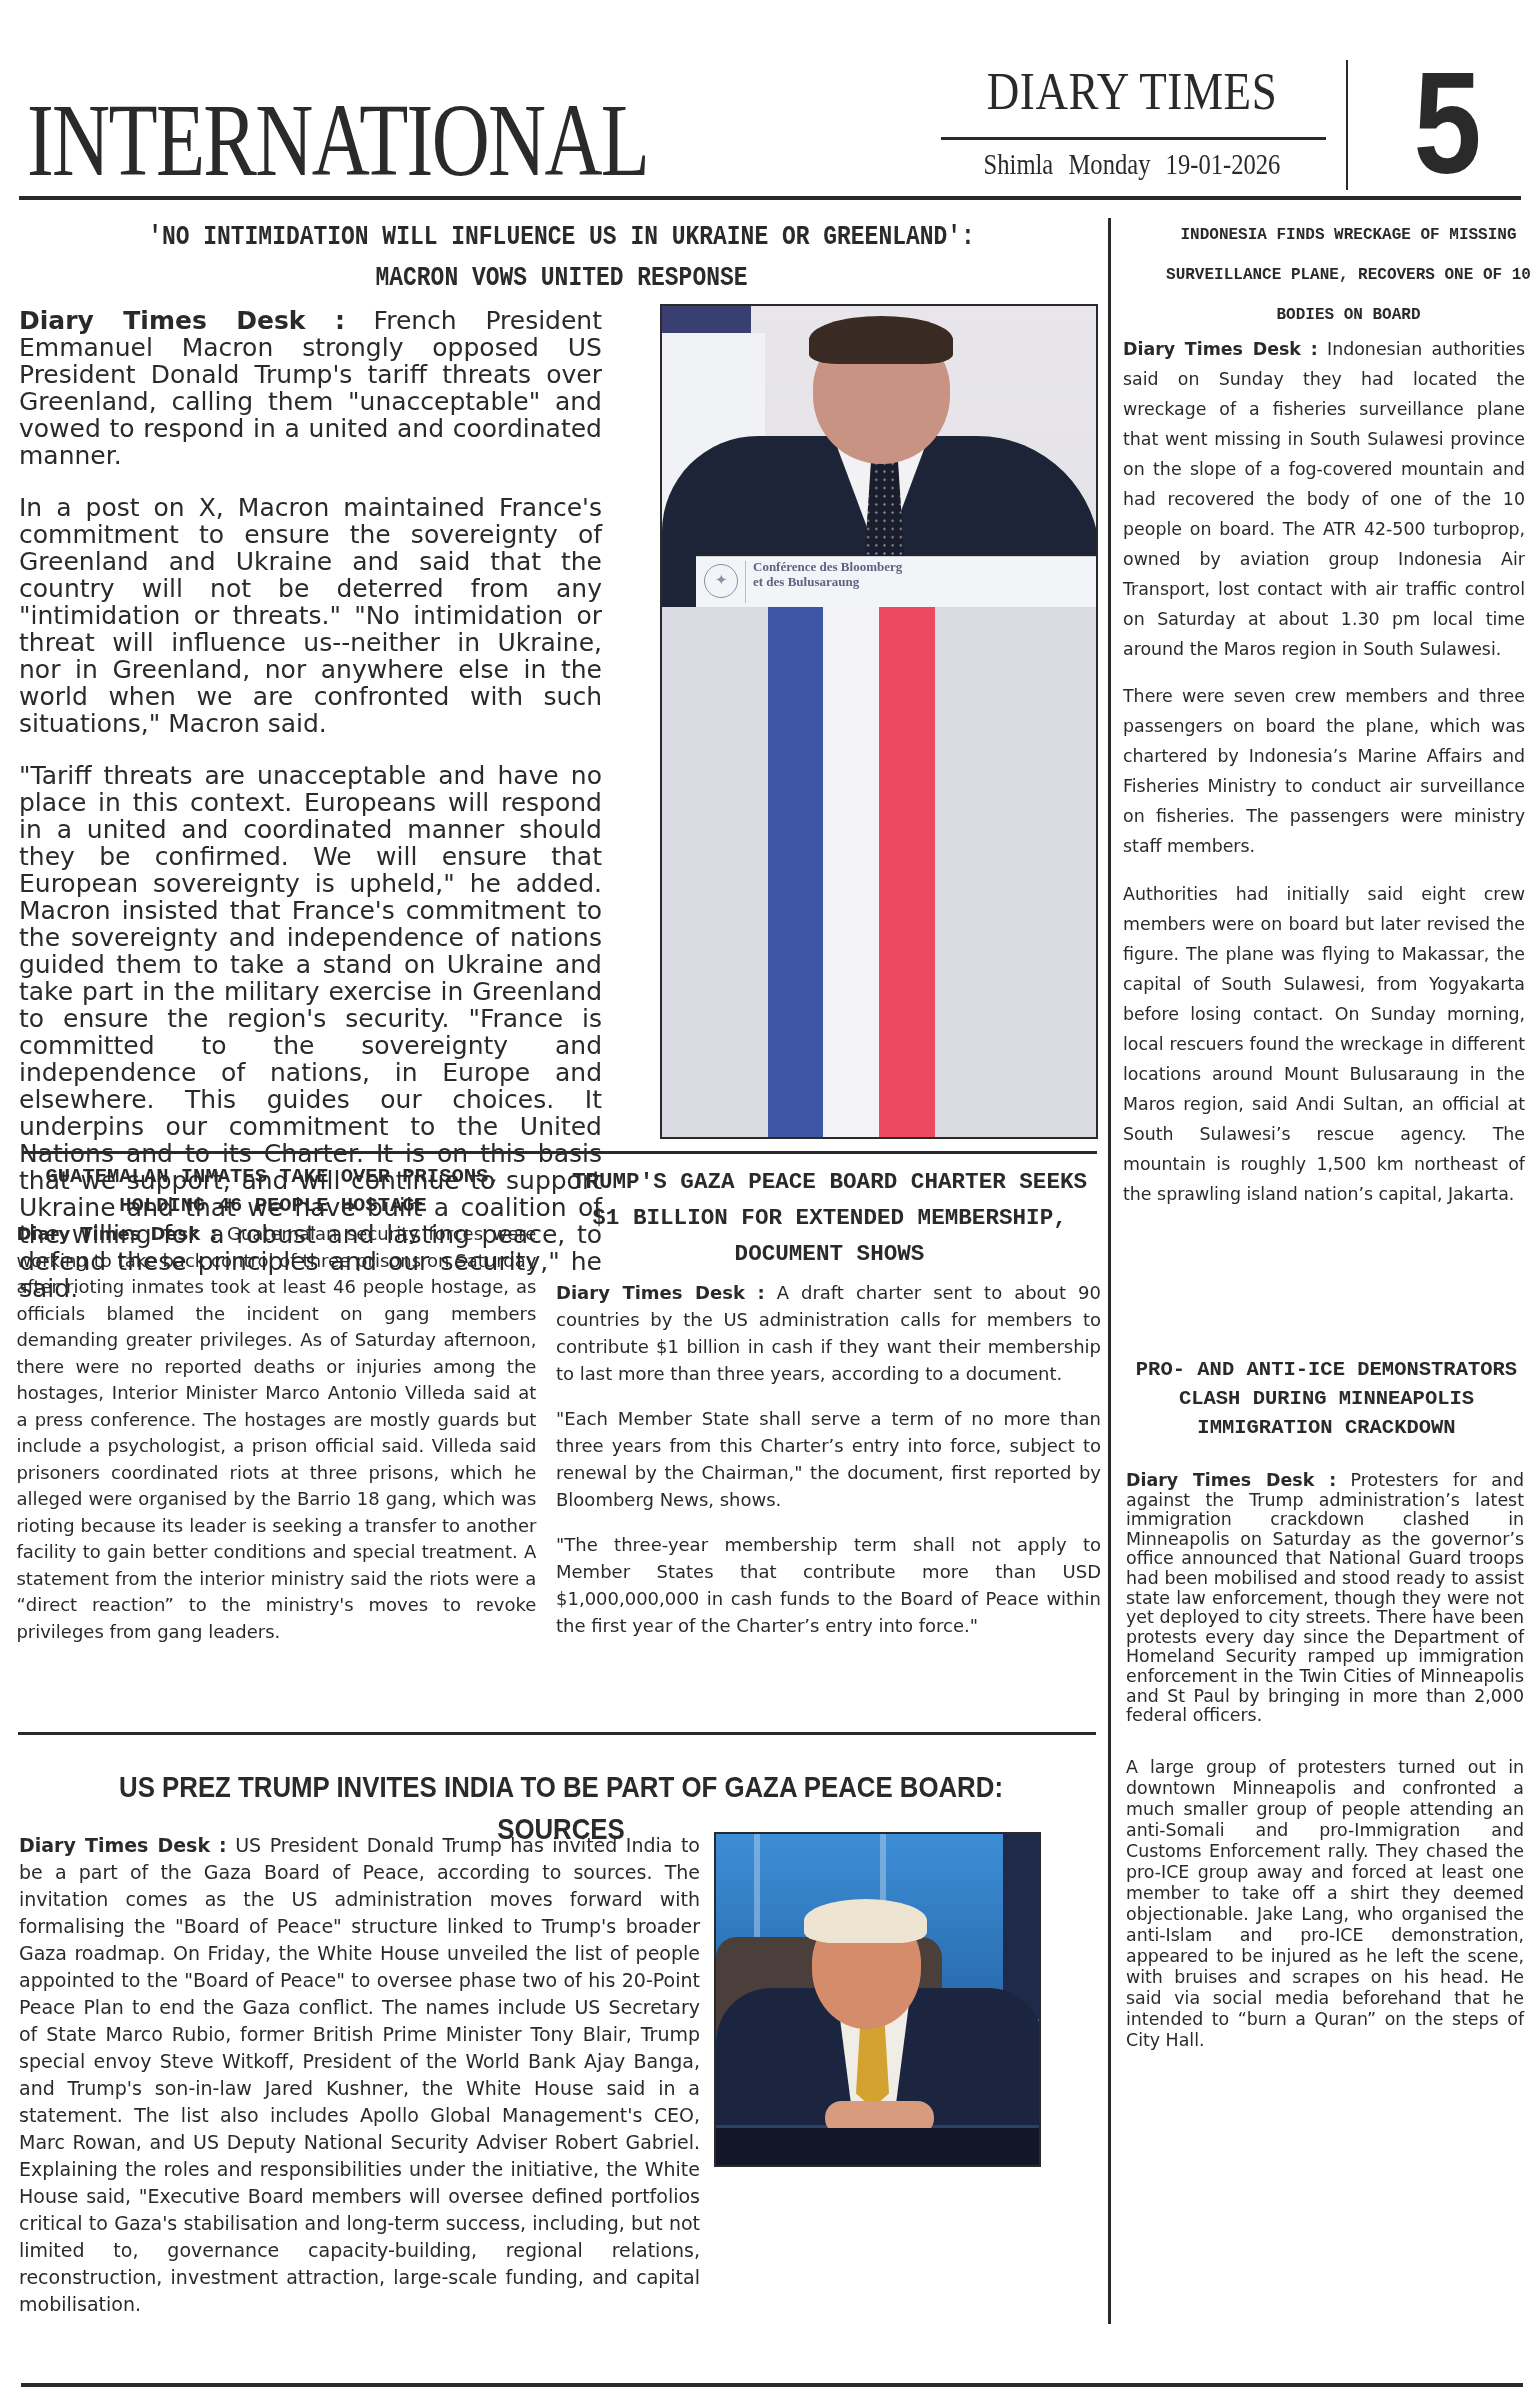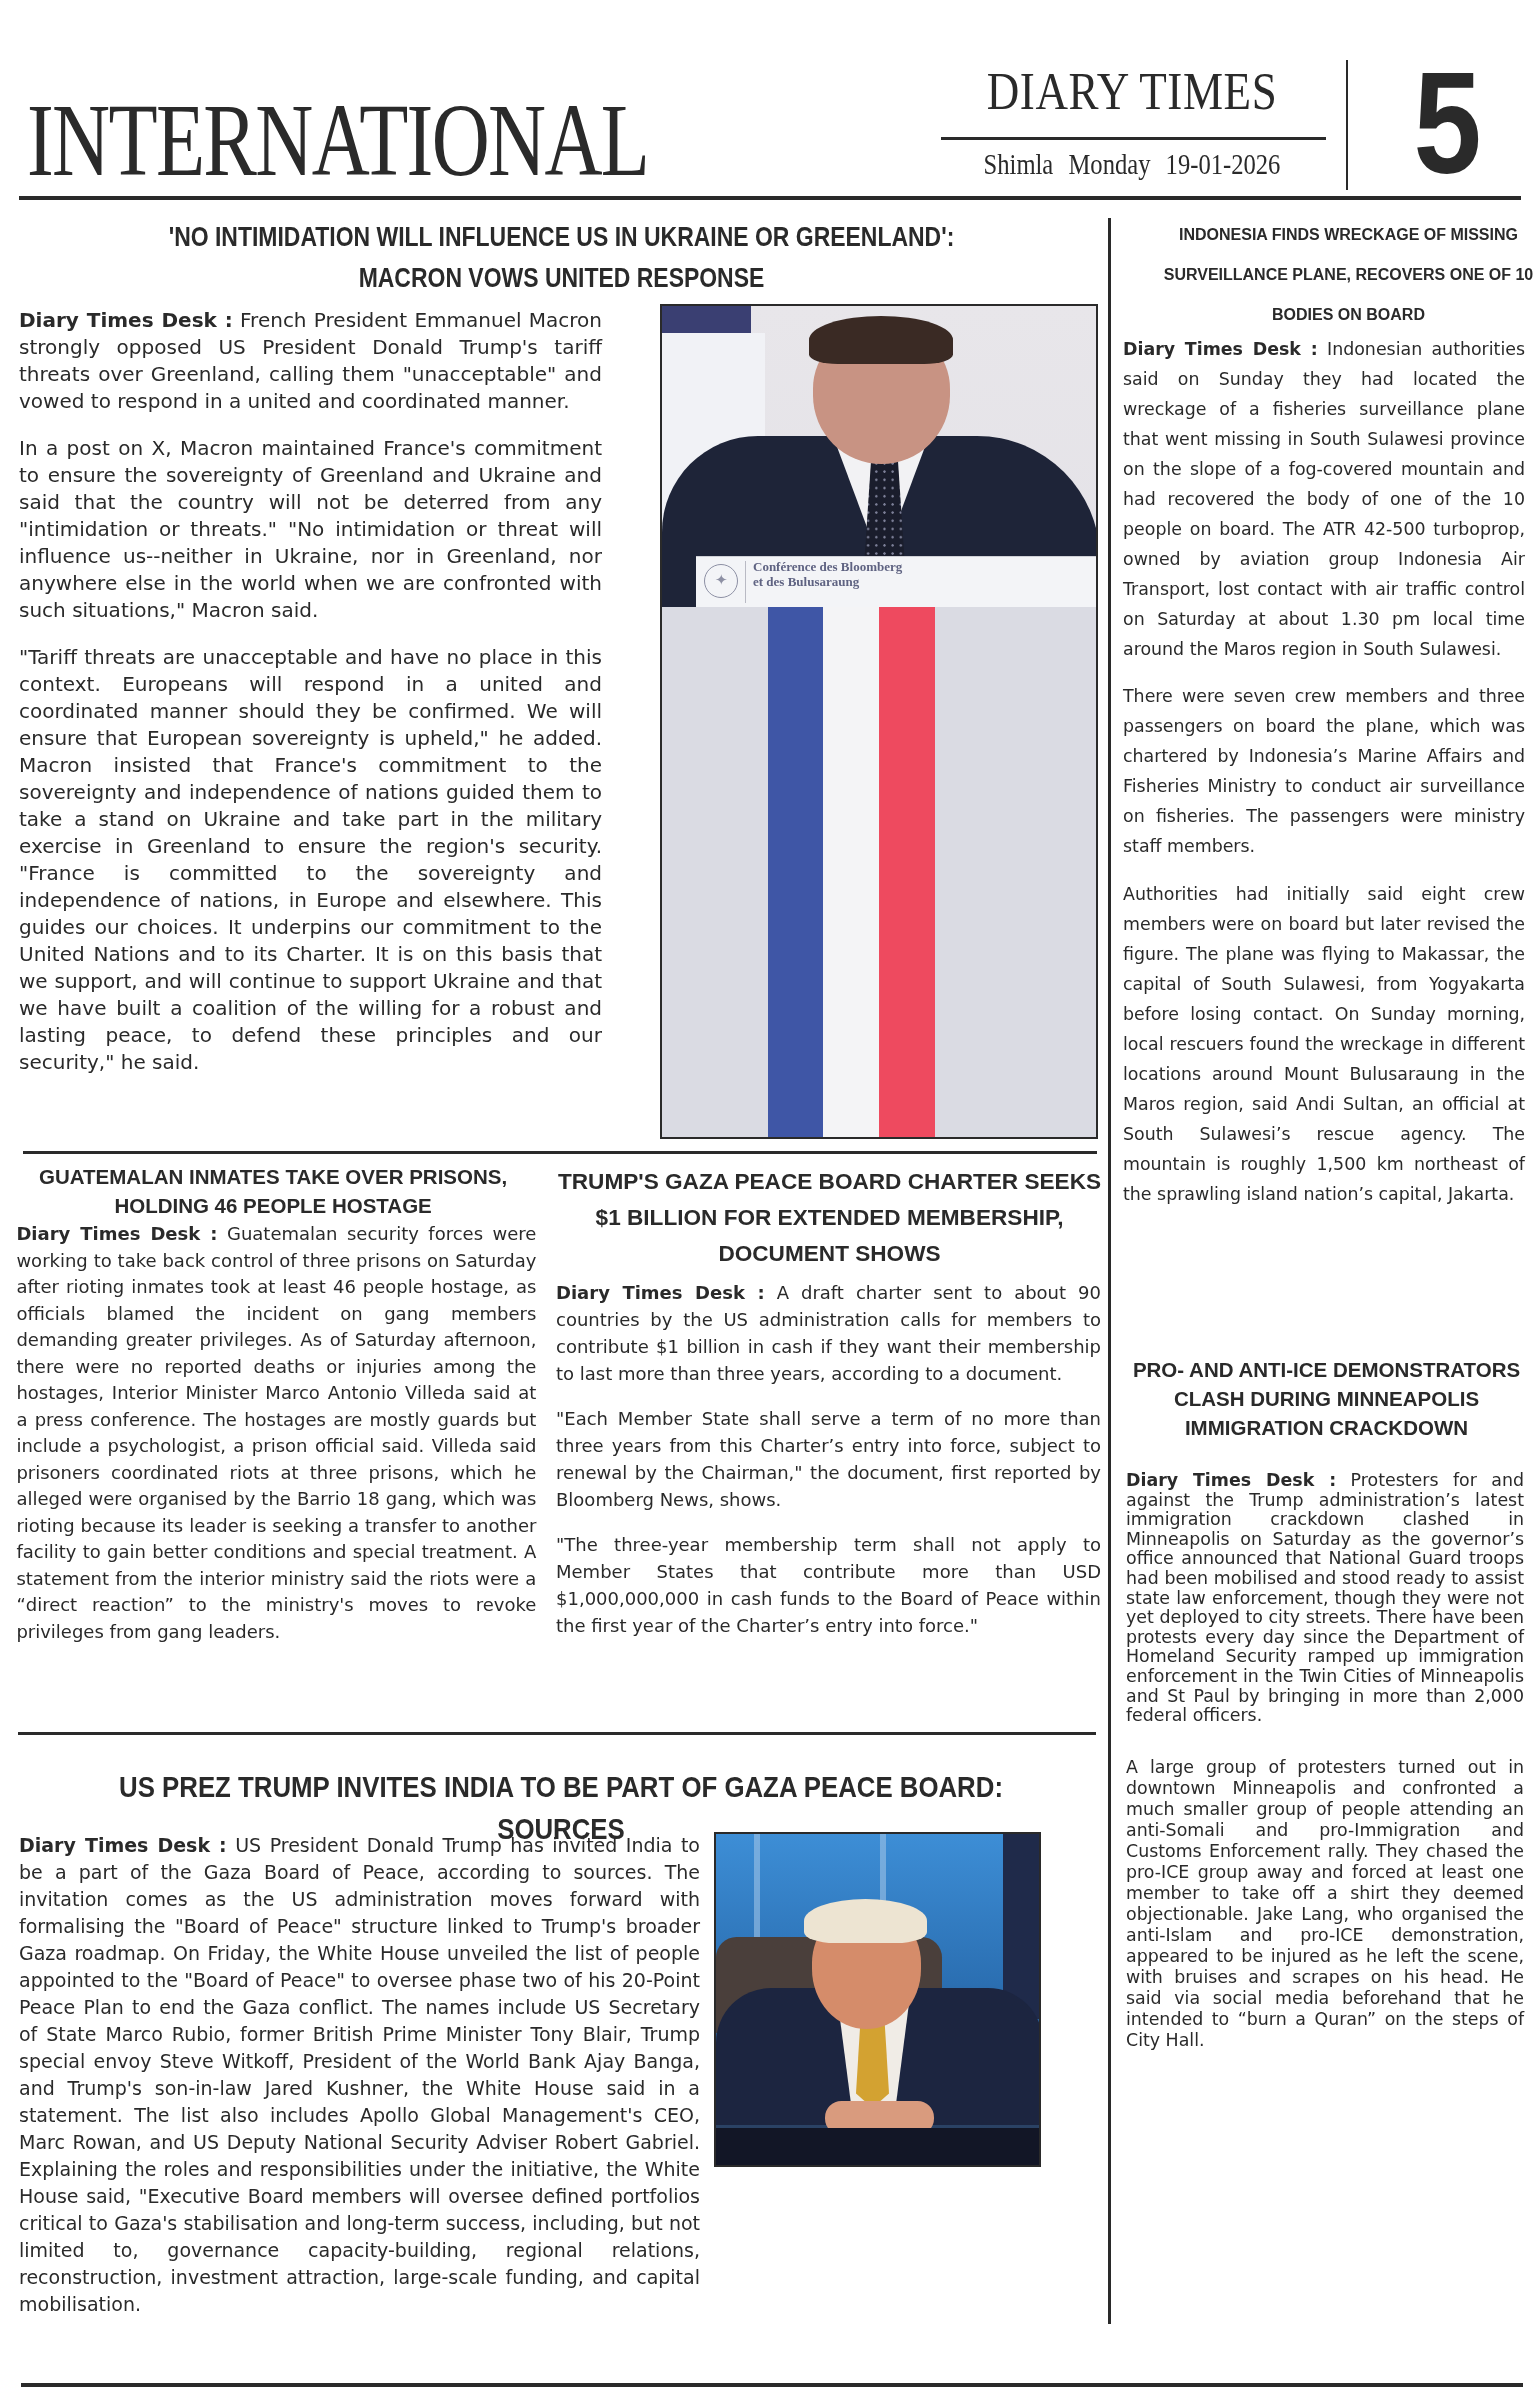--- a/index.html
+++ b/index.html
@@ -37,21 +37,21 @@
   .page-num {
     left: 1396px; top: 62px; width: 103px; text-align: center;
     font-family: "Liberation Sans", "DejaVu Sans", sans-serif;
     font-weight: bold; font-size: 144px; line-height: 123px;
     transform: scaleX(0.85); transform-origin: center top;
   }
 
   
   .headline {
     position: absolute; text-align: center; font-weight: bold;
-    font-family: Liberation Sans, sans-serif;
+    font-family: Liberation Mono, monospace;
     text-transform: uppercase; color: #2a2a2a;
   }
   .h-condensed { font-family: Liberation Sans, sans-serif; margin-top: 24px; }
 
   
   .body-text {
     position: absolute; text-align: justify;
     font-family: "DejaVu Sans", "Liberation Sans", sans-serif;
     color: #2a2a2a;
   }
@@ -82,21 +82,21 @@
 <div class="abs dateline">Shimla  Monday  19-01-2026</div>
 <div class="rule" style="left:1346px; top:60px; width:2.1px; height:130px;"></div>
 <div class="abs page-num">5</div>
 <div class="rule" style="left:19px; top:196px; width:1502px; height:4.1px;"></div>
 
 <div class="headline" style="left:20.5px; top:216px; width:1081px; font-size:28px; line-height:41px;">
   <div style="transform:scaleX(0.82); transform-origin:center; white-space:nowrap;">'NO INTIMIDATION WILL INFLUENCE US IN UKRAINE OR GREENLAND':</div>
   <div style="transform:scaleX(0.82); transform-origin:center; white-space:nowrap;">MACRON VOWS UNITED RESPONSE</div>
 </div>
 
-<div class="body-text" style="left:19px; top:307px; width:583px; font-size:20px; line-height:27px;">
+<div class="body-text" style="left:19px; top:307px; width:583px; font-size:25px; line-height:27px;">
   <p><span class="desk">Diary Times Desk :</span> <span>French President Emmanuel Macron strongly opposed US President Donald Trump's tariff threats over Greenland, calling them "unacceptable" and vowed to respond in a united and coordinated manner.</span></p>
   <p>In a post on X, Macron maintained France's commitment to ensure the sovereignty of Greenland and Ukraine and said that the country will not be deterred from any "intimidation or threats." "No intimidation or threat will influence us--neither in Ukraine, nor in Greenland, nor anywhere else in the world when we are confronted with such situations," Macron said.</p>
   <p>"Tariff threats are unacceptable and have no place in this context. Europeans will respond in a united and coordinated manner should they be confirmed. We will ensure that European sovereignty is upheld," he added. Macron insisted that France's commitment to the sovereignty and independence of nations guided them to take a stand on Ukraine and take part in the military exercise in Greenland to ensure the region's security. "France is committed to the sovereignty and independence of nations, in Europe and elsewhere. This guides our choices. It underpins our commitment to the United Nations and to its Charter. It is on this basis that we support, and will continue to support Ukraine and that we have built a coalition of the willing for a robust and lasting peace, to defend these principles and our security," he said.</p>
 </div>
 
 <div class="photo photo-macron">
 
   <div class="abs" style="left:0; top:0; width:89px; height:41px; background:#3a3f72;"></div>
   <div class="abs" style="left:0; top:27px; width:103px; height:219px; background:#f1f2f6;"></div>
   <div class="abs" style="left:0; top:233px; width:55px; height:287px; background:#ee4a5f;"></div>

